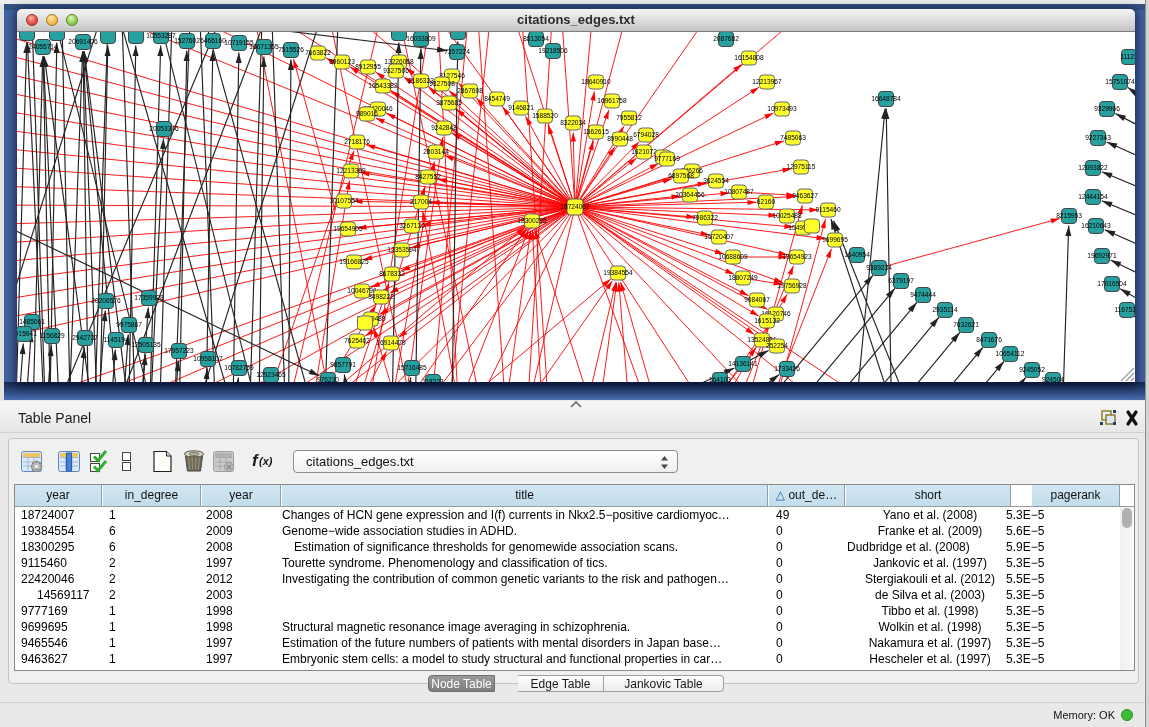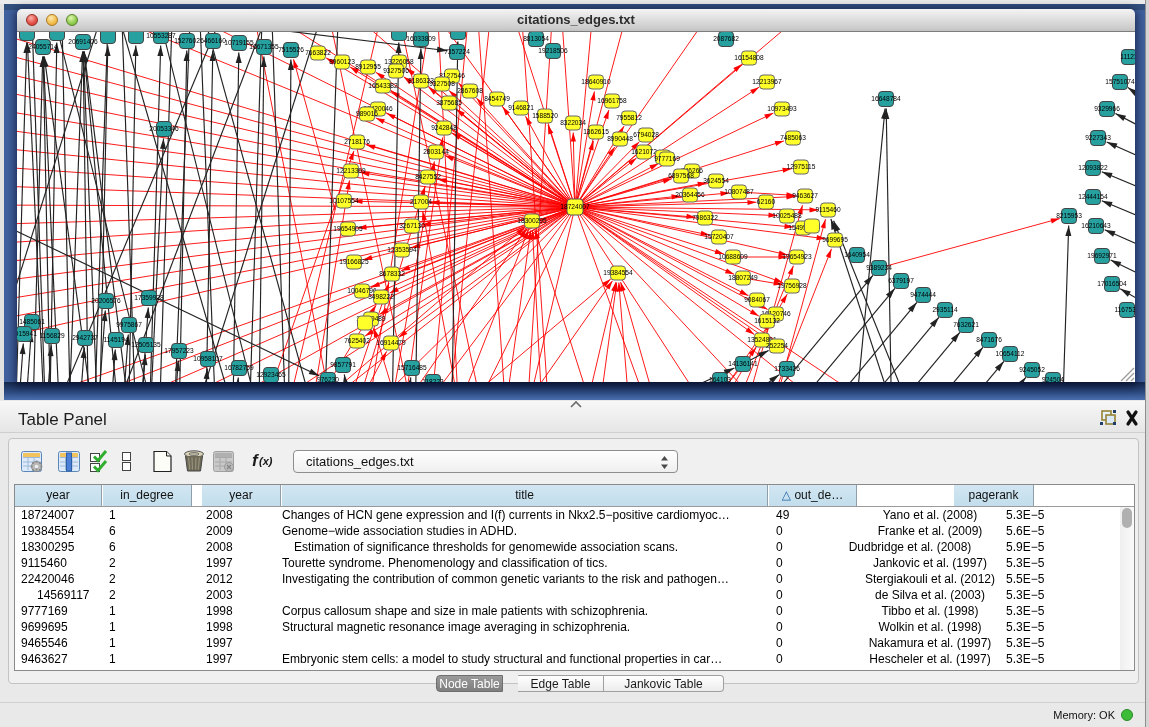--- a/index.html
+++ b/index.html
@@ -9,21 +9,21 @@
 #desktop2{left:4px;top:4px;width:1141px;height:6px;background:#33517f}
 #win{left:17px;top:9px;width:1118px;height:373px;border-radius:5px 5px 0 0;box-shadow:0 2px 10px 2px rgba(0,0,30,.6)}
 #tbar{left:0;top:0;width:1118px;height:23px;border-radius:5px 5px 0 0;background:linear-gradient(#f4f4f4,#cdcdcd 85%,#c2c2c2);border-bottom:1px solid #7d7d7d}
 .btn{width:12px;height:12px;border-radius:50%;top:5px}
 #title{width:1118px;text-align:center;top:0;line-height:22px;font-size:13px;font-weight:bold;color:#2c2c2c}
 #canvas{left:0;top:23px;width:1118px;height:350px;background:#fff;overflow:hidden}
 #rightstrip{left:1145px;top:0;width:4px;height:727px;background:#d4d4d4;border-left:1px solid #8e8e8e}
 #leftstrip{left:0;top:4px;width:4px;height:396px;background:#e2e2e2}
 #panel{left:0;top:400px;width:1145px;height:327px;background:#e9e9e9}
 #phead{left:0;top:1px;width:1145px;height:32px;background:linear-gradient(#f7f7f7,#e6e6e6);border-bottom:1px solid #cfcfcf}
-#phead span{position:absolute;left:18px;top:9px;font-size:17px;color:#1c1c1c}
+#phead span{position:absolute;left:18px;top:9px;font-size:14px;color:#1c1c1c}
 #ptab{left:8px;top:38px;width:1131px;height:246px;background:#f0f0f0;border:1px solid #c3c3c3;border-radius:4px}
 #combo{left:293px;top:50px;width:385px;height:23px;background:linear-gradient(#fff,#efefef);border:1px solid #8e8e8e;border-radius:4px}
 #combo i{position:absolute;left:12px;top:3px;font-style:normal;font-size:13px;color:#111}
 #table{left:14px;top:84px;width:1121px;height:187px;background:#fff;border:1px solid #8a8a8a;overflow:hidden}
 .hcell{position:absolute;top:0;height:21px;background:linear-gradient(#d2e6f2,#c2ddec);border-right:1px solid #8f9ea9;font-size:12px;color:#111;text-align:center;line-height:21px}
 .hrow{position:absolute;left:0;top:0;width:1119px;height:22px;border-bottom:1px solid #9a9a9a;background:#fff}
 .trow{position:absolute;left:0;width:1119px;height:16px;font-size:12px;color:#000}
 .trow span{position:absolute;top:1px;white-space:nowrap}
 #vsb{position:absolute;left:1105px;top:22px;width:14px;height:164px;background:linear-gradient(90deg,#efefef,#fafafa)}
 #vsb b{position:absolute;left:2px;top:1px;width:10px;height:20px;border-radius:5px;background:#b0b0b0}
@@ -809,25 +809,26 @@
 </svg>
   <div class="abs" id="combo">
       <i>citations_edges.txt</i>
     <svg style="position:absolute;right:8px;top:4px" width="9" height="15">
         <path d="M4.5 1 L8 5.5 L1 5.5 Z M4.5 14 L1 9.5 L8 9.5 Z" fill="#4a4a4a"></path>
       </svg>
   </div>
   <div class="abs" id="table">
     <div class="hrow"></div>
     <div class="hcell" style="left:0;width:87px">year</div>
-    <div class="hcell" style="left:88px;width:89px">in_degree</div>
+    <div class="hcell" style="left:88px;width:98px">in_degree</div>
     <div class="hcell" style="left:187px;width:79px">year</div>
     <div class="hcell" style="left:267px;width:486px">title</div>
-    <div class="hcell" style="left:754px;width:88px"><span style="color:#2567a6">△</span> out_de…</div>
-    <div class="hcell" style="left:939px;width:80px">pagerank</div>
+    <div class="hcell" style="left:754px;width:76px"><span style="color:#2567a6">△</span> out_de…</div>
+    <div class="hcell" style="left:831px;width:165px">short</div>
+    <div class="hcell" style="left:1017px;width:88px">pagerank</div>
     <div class="trow" style="top:22px">
         <span style="left:6px">18724007</span>
         <span style="left:94px">1</span>
         <span style="left:191px">2008</span>
         <span style="left:267px">Changes of HCN gene expression and I(f) currents in Nkx2.5−positive cardiomyoc…</span>
         <span style="left:761px">49</span>
         <span style="left:832px;width:166px;text-align:center">Yano et al. (2008)</span>
         <span style="left:991px">5.3E−5</span>
       </div>
       <div class="trow" style="top:38px">
@@ -838,21 +839,21 @@
         <span style="left:761px">0</span>
         <span style="left:832px;width:166px;text-align:center">Franke et al. (2009)</span>
         <span style="left:991px">5.6E−5</span>
       </div>
       <div class="trow" style="top:54px">
         <span style="left:6px">18300295</span>
         <span style="left:94px">6</span>
         <span style="left:191px">2008</span>
         <span style="left:279px">Estimation of significance thresholds for genomewide association scans.</span>
         <span style="left:761px">0</span>
-        <span style="left:812px;width:166px;text-align:center">Dudbridge et al. (2008)</span>
+        <span style="left:832px;width:166px;">Dudbridge et al. (2008)</span>
         <span style="left:991px">5.9E−5</span>
       </div>
       <div class="trow" style="top:70px">
         <span style="left:6px">9115460</span>
         <span style="left:94px">2</span>
         <span style="left:191px">1997</span>
         <span style="left:267px">Tourette syndrome. Phenomenology and classification of tics.</span>
         <span style="left:761px">0</span>
         <span style="left:832px;width:166px;text-align:center">Jankovic et al. (1997)</span>
         <span style="left:991px">5.3E−5</span>
@@ -871,56 +872,56 @@
         <span style="left:94px">2</span>
         <span style="left:191px">2003</span>
         <span style="left:761px">0</span>
         <span style="left:832px;width:166px;text-align:center">de Silva et al. (2003)</span>
         <span style="left:991px">5.3E−5</span>
       </div>
       <div class="trow" style="top:118px">
         <span style="left:6px">9777169</span>
         <span style="left:94px">1</span>
         <span style="left:191px">1998</span>
-        <span style="left:267px">Corpus callosum shape and size in male patients with schizophrenia.</span>
         <span style="left:761px">0</span>
         <span style="left:832px;width:166px;text-align:center">Tibbo et al. (1998)</span>
         <span style="left:991px">5.3E−5</span>
       </div>
       <div class="trow" style="top:134px">
         <span style="left:6px">9699695</span>
         <span style="left:94px">1</span>
         <span style="left:191px">1998</span>
         <span style="left:267px">Structural magnetic resonance image averaging in schizophrenia.</span>
         <span style="left:761px">0</span>
         <span style="left:832px;width:166px;text-align:center">Wolkin et al. (1998)</span>
         <span style="left:991px">5.3E−5</span>
       </div>
       <div class="trow" style="top:150px">
         <span style="left:6px">9465546</span>
         <span style="left:94px">1</span>
         <span style="left:191px">1997</span>
+        <span style="left:267px">Estimation of the future numbers of patients with mental disorders in Japan base…</span>
         <span style="left:761px">0</span>
         <span style="left:832px;width:166px;text-align:center">Nakamura et al. (1997)</span>
         <span style="left:991px">5.3E−5</span>
       </div>
       <div class="trow" style="top:166px">
         <span style="left:6px">9463627</span>
         <span style="left:94px">1</span>
         <span style="left:191px">1997</span>
         <span style="left:267px">Embryonic stem cells: a model to study structural and functional properties in car…</span>
         <span style="left:761px">0</span>
         <span style="left:832px;width:166px;text-align:center">Hescheler et al. (1997)</span>
         <span style="left:991px">5.3E−5</span>
       </div>
     <div id="vsb">
         <b></b>
       </div>
   </div>
   <div class="abs" id="segs">
-    <div class="seg" style="left:8px;width:67px;background:linear-gradient(#9a9a9a,#7e7e7e);color:#fff;border-radius:4px 0 0 4px;border-color:#6e6e6e">Node Table</div>
+    <div class="seg" style="left:0;width:67px;background:linear-gradient(#9a9a9a,#7e7e7e);color:#fff;border-radius:4px 0 0 4px;border-color:#6e6e6e">Node Table</div>
     <div class="seg" style="left:90px;width:86px;border-left:none">Edge Table</div>
     <div class="seg" style="left:176px;width:120px;border-left:none;border-radius:0 4px 4px 0">Jankovic Table</div>
   </div>
   <div class="abs" id="statline"></div>
   <div class="abs" id="mem">Memory: OK</div>
   <div class="abs" id="memdot"></div>
 </div>
 <div class="abs" id="rightstrip"></div>
 </body></html>

